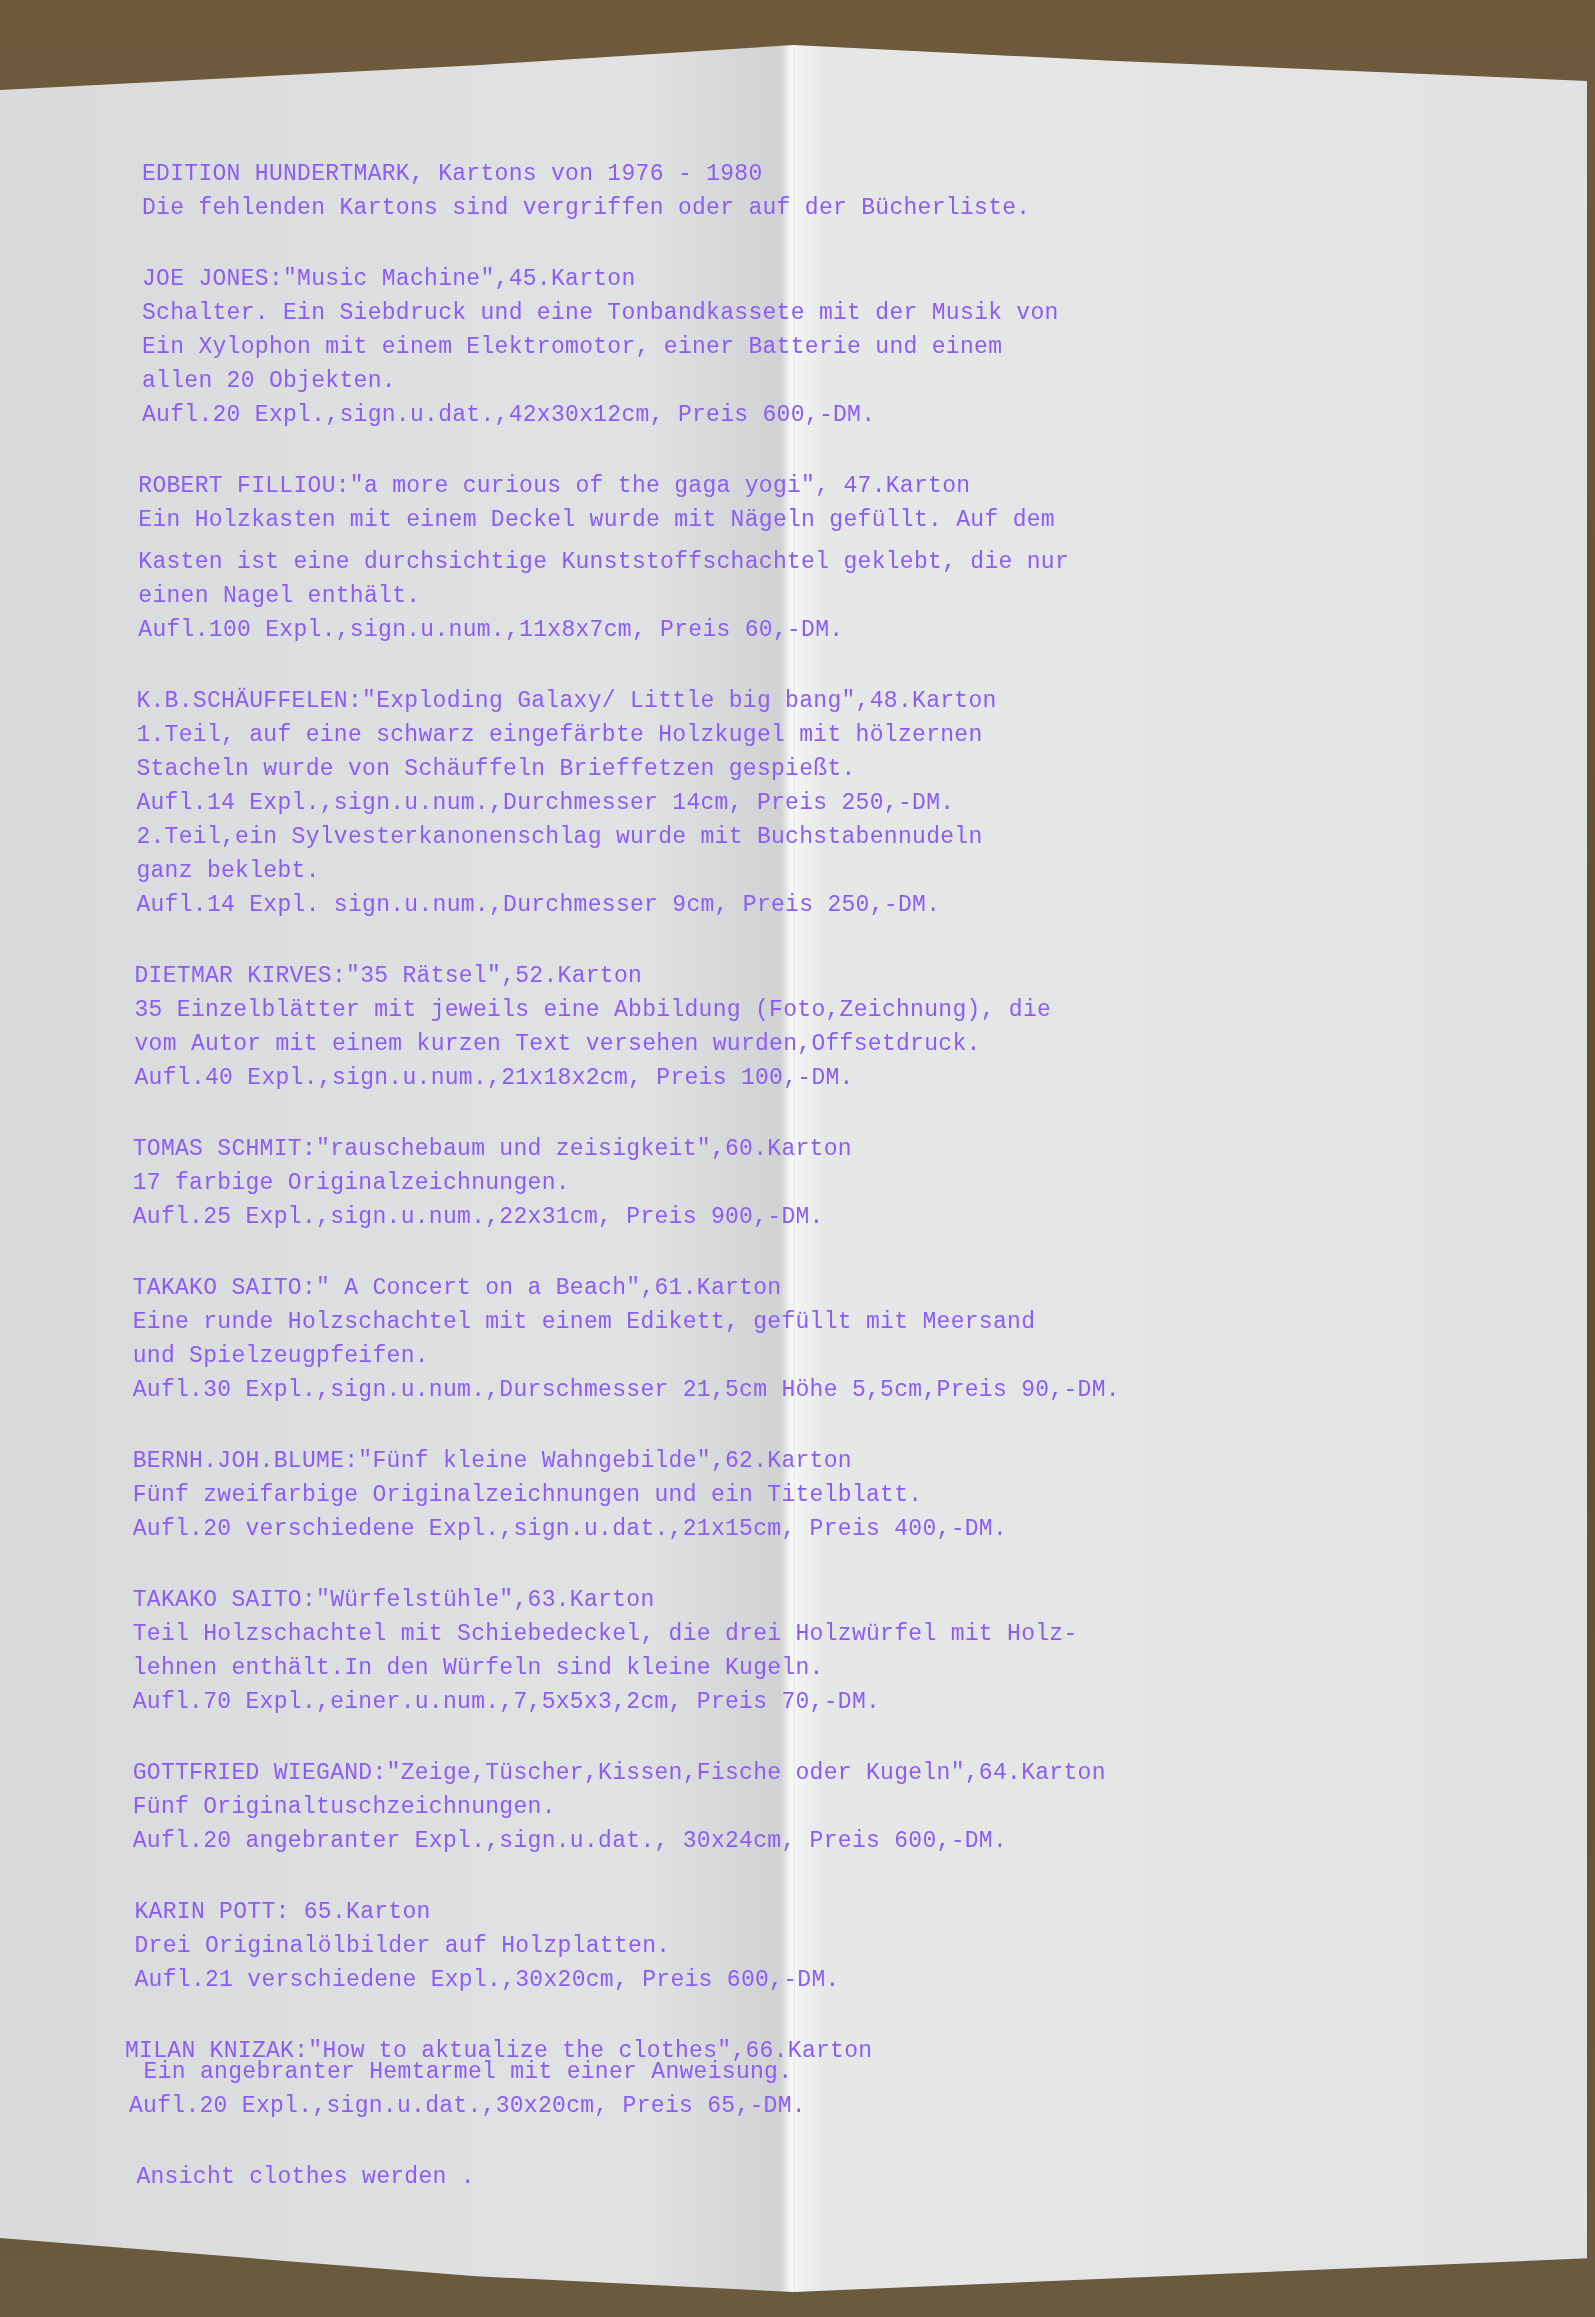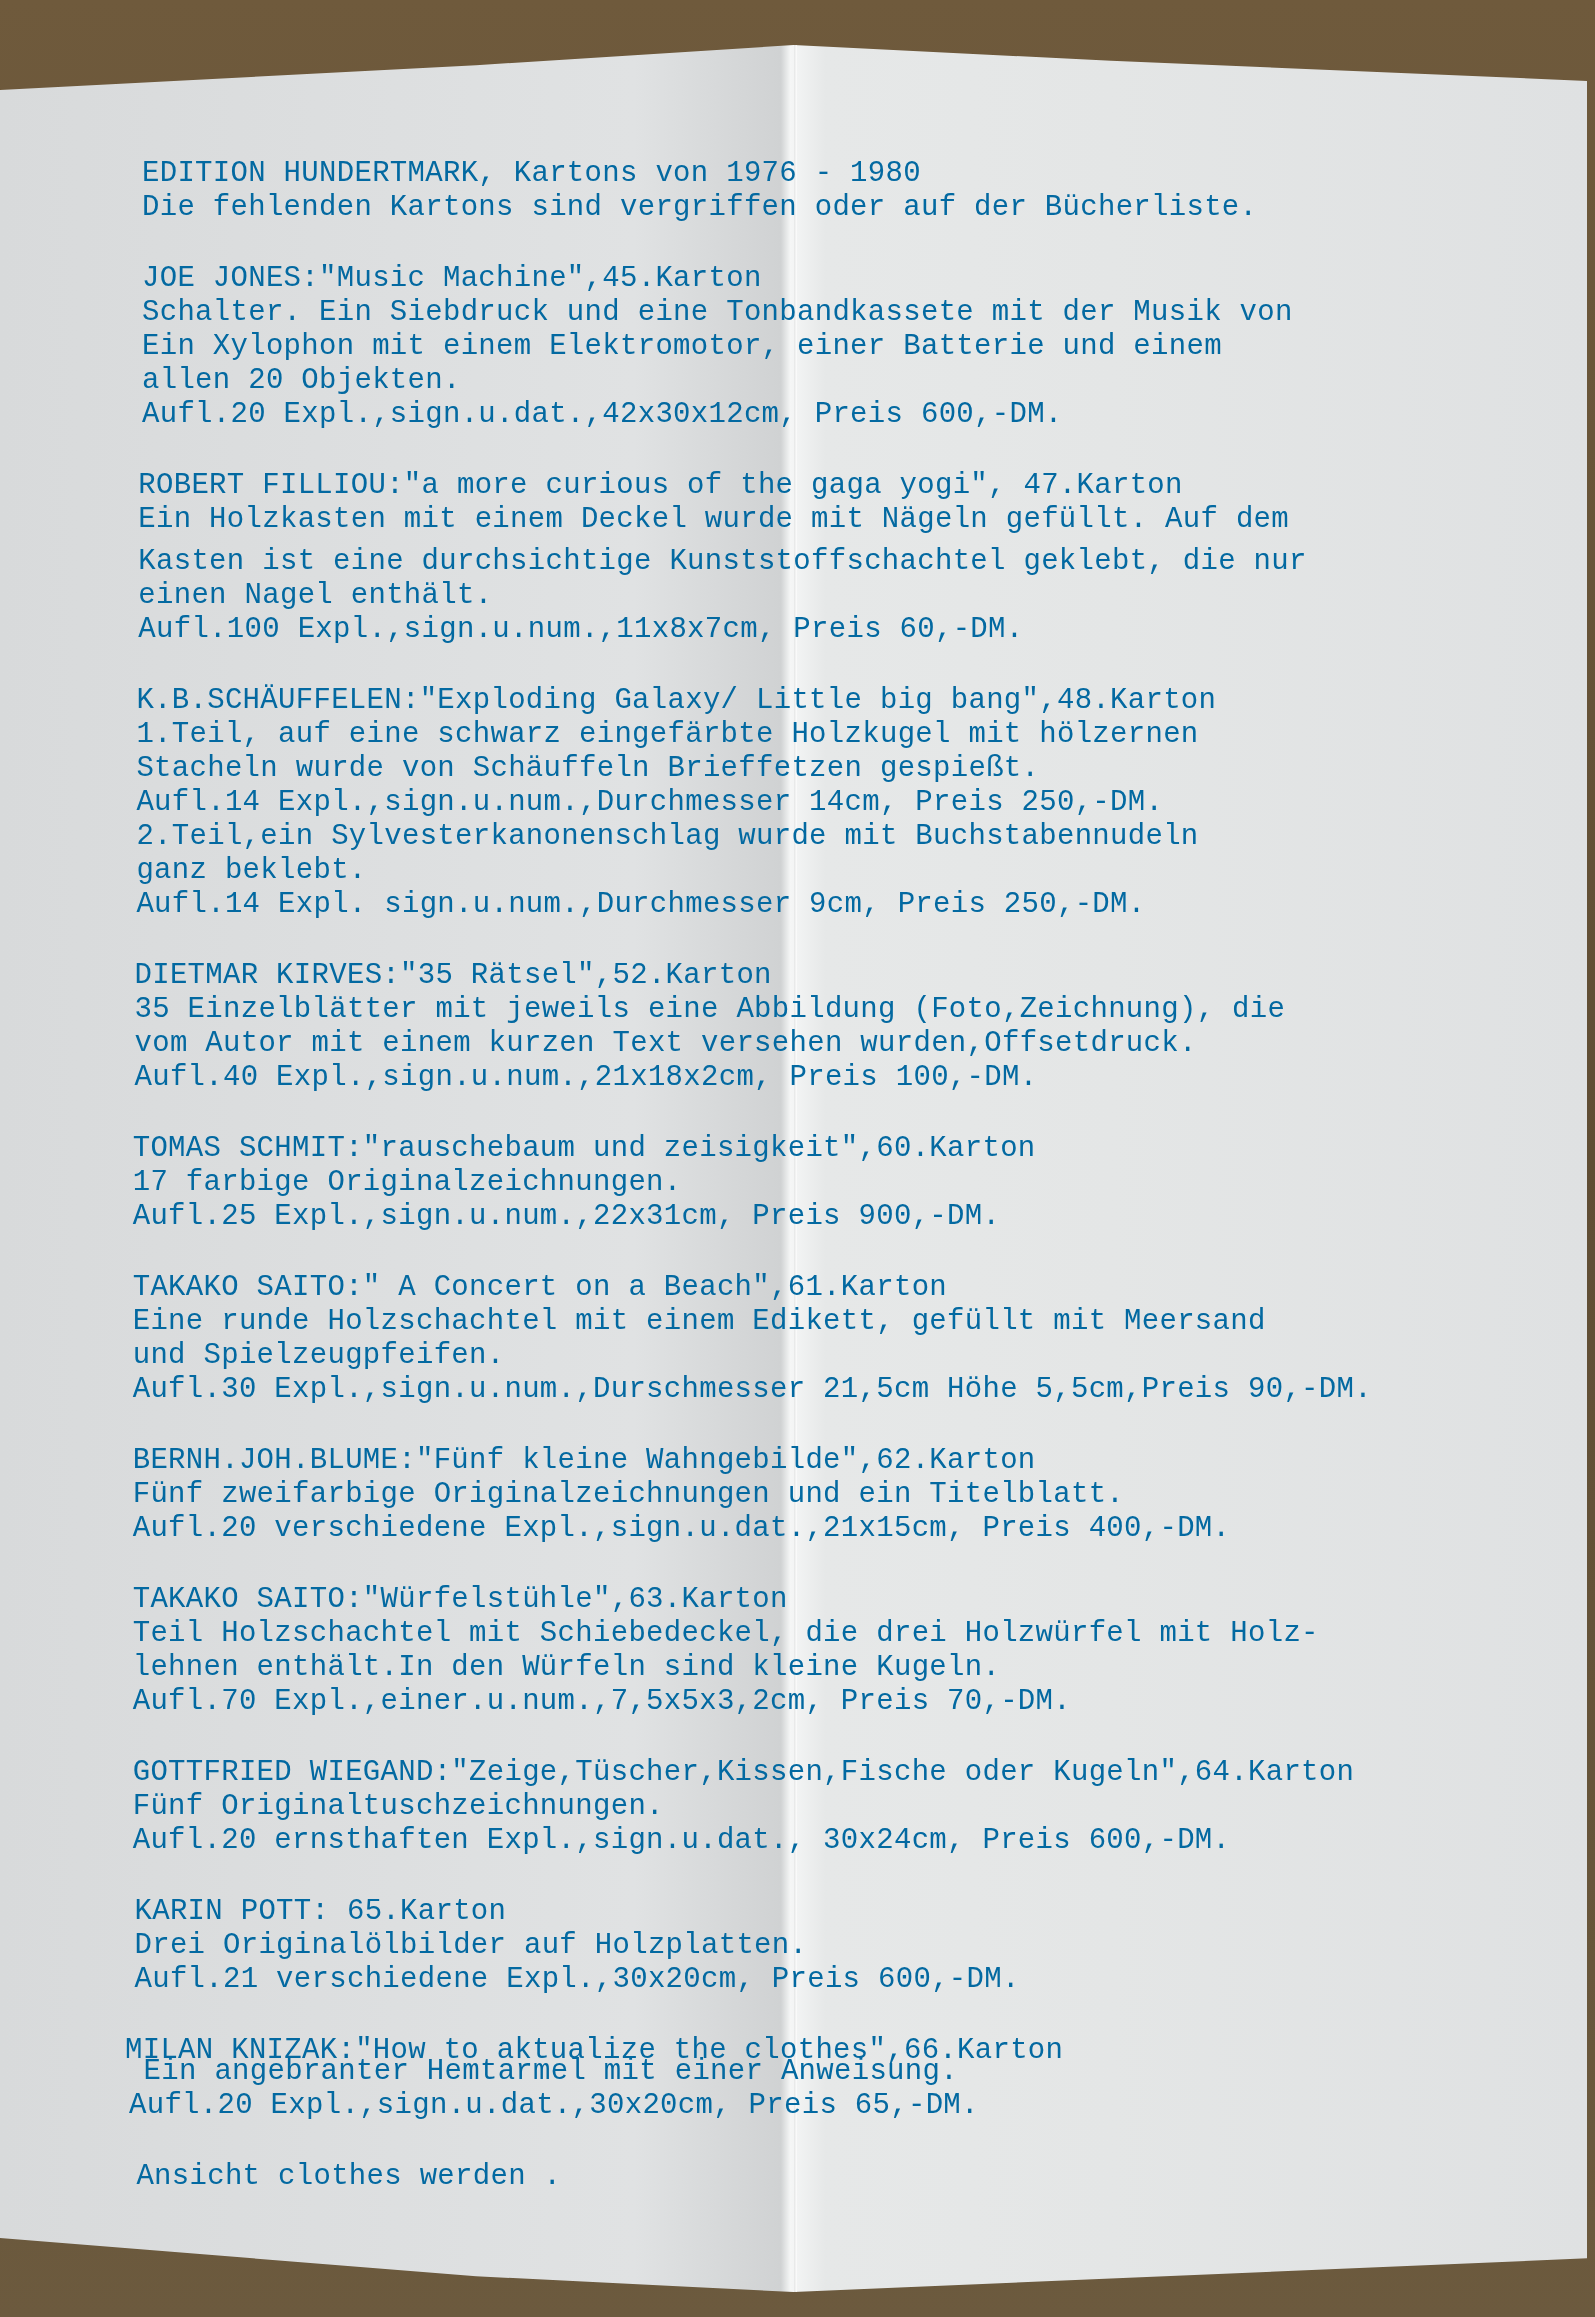--- a/index.html
+++ b/index.html
@@ -31,23 +31,23 @@
       width: 2.8px;
       height: 2247px;
       background: linear-gradient(90deg, rgba(0,0,0,0.06), rgba(255,255,255,0.9));
     }
     .text-area {
       position: absolute;
       left: 142px;
       top: 157px;
       width: 1398px;
       font-family: "Liberation Mono", "DejaVu Sans Mono", monospace;
-      font-size: 29px;
+      font-size: 23px;
       line-height: 34px;
-      color: #0369a1;
+      color: #8b5cf6;
       letter-spacing: 0.3px;
     }
     .header {
       margin-bottom: 37px;
     }
     .header .line {
       white-space: pre;
     }
     .entry {
       margin-bottom: 37px;
@@ -127,21 +127,21 @@
   <div class="entry" style="margin-left:-9.3px;">
     <div class="title-line">TAKAKO SAITO:"Würfelstühle",63.Karton</div>
     <div class="desc-line">Teil Holzschachtel mit Schiebedeckel, die drei Holzwürfel mit Holz-</div>
     <div class="desc-line">lehnen enthält.In den Würfeln sind kleine Kugeln.</div>
     <div class="spec-line">Aufl.70 Expl.,einer.u.num.,7,5x5x3,2cm, Preis 70,-DM.</div>
   </div>
 
   <div class="entry" style="margin-left:-9.3px;">
     <div class="title-line">GOTTFRIED WIEGAND:"Zeige,Tüscher,Kissen,Fische oder Kugeln",64.Karton</div>
     <div class="desc-line">Fünf Originaltuschzeichnungen.</div>
-    <div class="spec-line">Aufl.20 ernsthaften Expl.,sign.u.dat., 30x24cm, Preis 600,-DM.</div>
+    <div class="spec-line">Aufl.20 angebranter Expl.,sign.u.dat., 30x24cm, Preis 600,-DM.</div>
   </div>
 
   <div class="entry" style="margin-left:-7.5px;">
     <div class="title-line">KARIN POTT: 65.Karton</div>
     <div class="desc-line">Drei Originalölbilder auf Holzplatten.</div>
     <div class="spec-line">Aufl.21 verschiedene Expl.,30x20cm, Preis 600,-DM.</div>
   </div>
 
   <div class="entry" style="margin-left:-17px;">
     <div class="title-line">MILAN KNIZAK:"How to aktualize the clothes",66.Karton</div>

